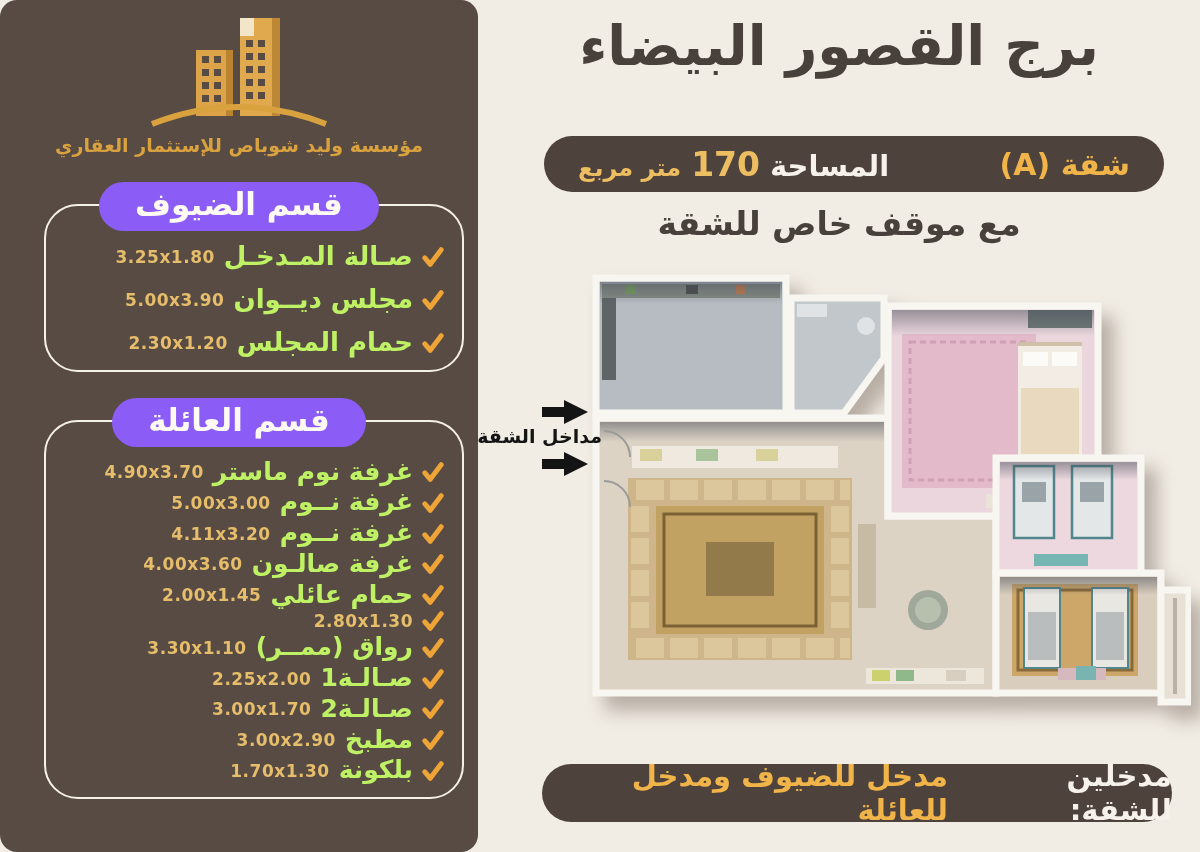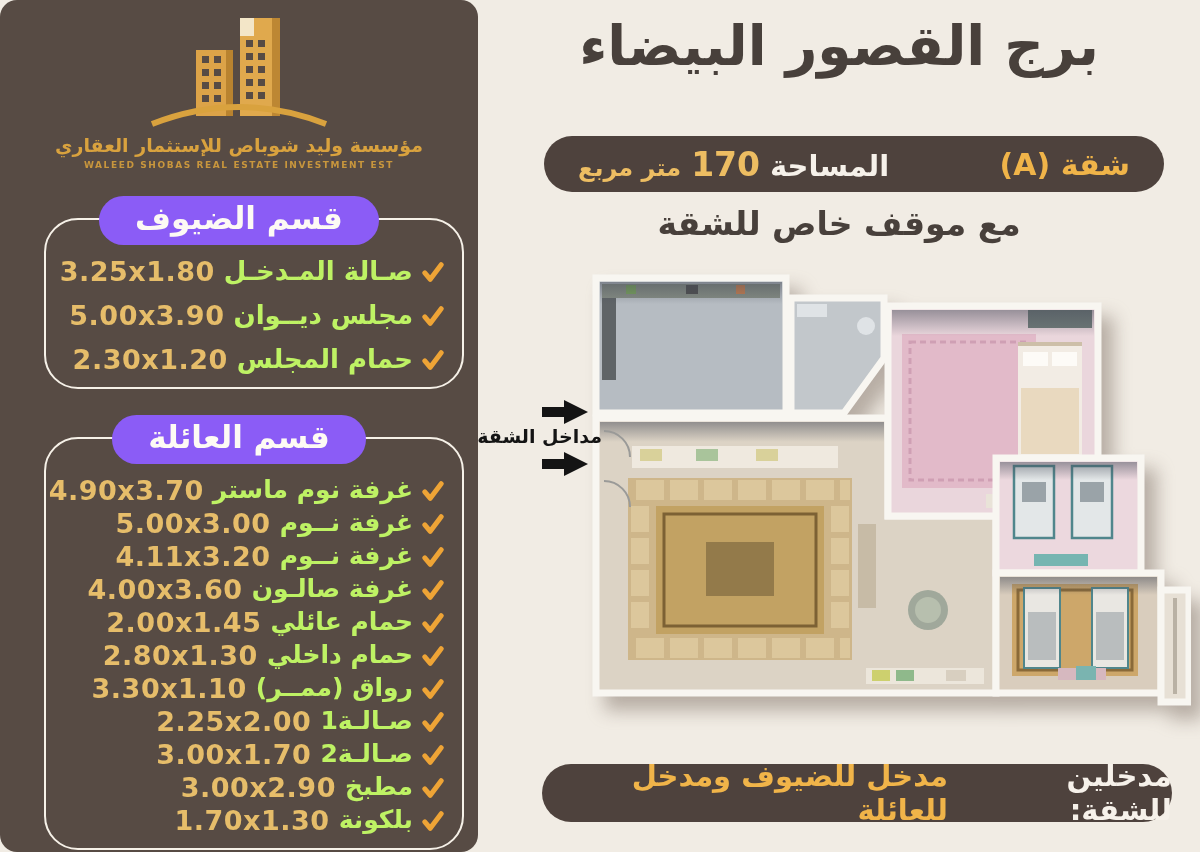--- a/index.html
+++ b/index.html
@@ -32,21 +32,21 @@
   }
   .row{ display:flex; align-items:center; direction:rtl; gap:9px; padding:0 4px; }
   .g-row{ margin-bottom:13px; }
   .f-row{ margin-bottom:2px; }
   .row:last-child{ margin-bottom:0; }
   .check{ flex:0 0 auto; width:22px; height:20px; }
   .room-name{ color:#bef264; font-weight:bold; font-size:25px; line-height:1.15; white-space:nowrap; }
   .g-row .room-name{ font-size:26px; }
   .room-dims{
     margin-inline-start:auto; direction:ltr; color:#e6bd6a;
-    font-size:27px; font-weight:bold; letter-spacing:.5px; white-space:nowrap;
+    font-size:17px; font-weight:bold; letter-spacing:.5px; white-space:nowrap;
   }
 
   
   .right-panel{ position:absolute; left:478px; top:0; width:722px; height:852px; }
   .page-title{
     position:absolute; top:16px; left:0; width:100%; text-align:center;
     direction:rtl; color:#48403b; font-size:55px; font-weight:bold; line-height:1.1;
   }
   .info-pill{
     position:absolute; left:66px; top:136px; width:620px; height:56px;
@@ -120,21 +120,20 @@
             <rect x="124" y="58" width="7" height="7"></rect>
           <rect x="112" y="71" width="7" height="7"></rect>
             <rect x="124" y="71" width="7" height="7"></rect>
           <rect x="112" y="84" width="7" height="7"></rect>
             <rect x="124" y="84" width="7" height="7"></rect>
         </g>
 
         <path d="M18,116 Q105,82 192,116" stroke="#d9a23e" stroke-width="6" fill="none"></path>
       </svg>
       <div class="logo-text-ar">مؤسسة وليد شوباص للإستثمار العقاري</div>
-      <div class="logo-text-en">WALEED SHOBAS REAL ESTATE INVESTMENT EST</div>
     </div>
 
     <div class="section">
       <div class="badge">قسم الضيوف</div>
       <div class="section-box">
 
         <div class="row g-row">
           <svg class="check" viewBox="0 0 24 22">
               <path d="M3 12 L9 19 L21 3" stroke="#eea436" stroke-width="5.5" fill="none" stroke-linecap="round" stroke-linejoin="round"></path>
             </svg>
@@ -195,21 +194,20 @@
           <svg class="check" viewBox="0 0 24 22">
               <path d="M3 12 L9 19 L21 3" stroke="#eea436" stroke-width="5.5" fill="none" stroke-linecap="round" stroke-linejoin="round"></path>
             </svg>
           <span class="room-name">حمام عائلي</span>
           <span class="room-dims">2.00x1.45</span>
         </div>
         <div class="row f-row">
           <svg class="check" viewBox="0 0 24 22">
               <path d="M3 12 L9 19 L21 3" stroke="#eea436" stroke-width="5.5" fill="none" stroke-linecap="round" stroke-linejoin="round"></path>
             </svg>
-          <span class="room-name">حمام داخلي</span>
           <span class="room-dims">2.80x1.30</span>
         </div>
         <div class="row f-row">
           <svg class="check" viewBox="0 0 24 22">
               <path d="M3 12 L9 19 L21 3" stroke="#eea436" stroke-width="5.5" fill="none" stroke-linecap="round" stroke-linejoin="round"></path>
             </svg>
           <span class="room-name">رواق (ممــر)</span>
           <span class="room-dims">3.30x1.10</span>
         </div>
         <div class="row f-row">

